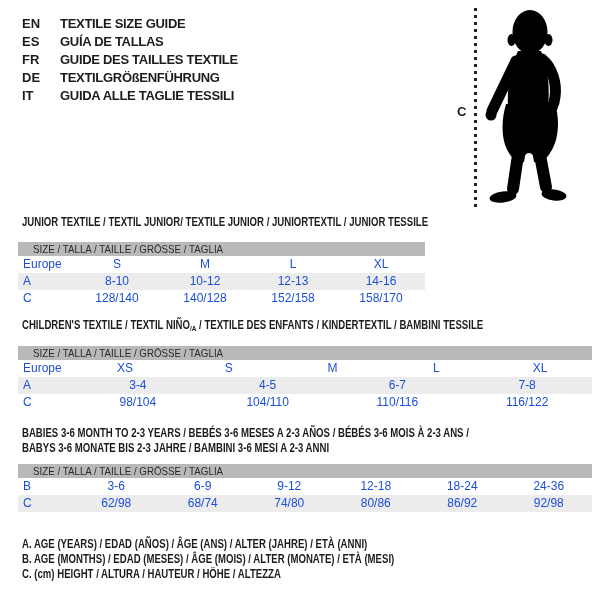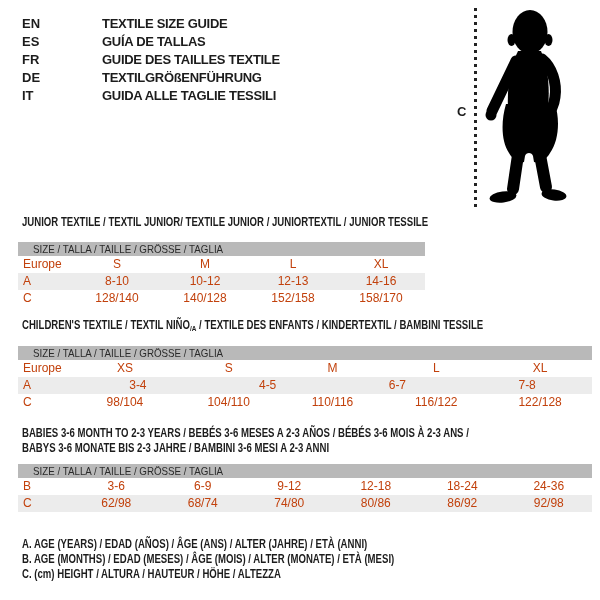--- a/index.html
+++ b/index.html
@@ -5,41 +5,41 @@
   html,body { margin:0; padding:0; background:#fff; }
   .page {
     position:relative; width:600px; height:600px; background:#ffffff;
     font-family:"Liberation Sans", sans-serif; color:#1c1c1c; overflow:hidden;
   }
   .cond  { display:inline-block; transform:scaleX(0.8);  transform-origin:0 50%; white-space:nowrap; }
   .cond9 { display:inline-block; transform:scaleX(0.85); transform-origin:0 50%; white-space:nowrap; }
 
   
   .langs { position:absolute; left:22px; top:15px; }
-  .lang-row  { display:flex; height:18px; line-height:18px; font-size:13px; font-weight:bold;gap:42px; }
+  .lang-row  { display:flex; height:18px; line-height:18px; font-size:13px; font-weight:bold; }
   .lang-code { width:38px; }
   .lang-label{ white-space:nowrap; letter-spacing:-0.3px;text-align:center; }
 
   
   .measure-line {
     position:absolute; left:474px; top:8px; width:3px; height:199px;
     background:repeating-linear-gradient(to bottom, #222 0 3px, transparent 3px 7px);
   }
   .measure-label { position:absolute; left:457px; top:104px; font-size:13px; font-weight:bold; }
   .baby { position:absolute; left:482px; top:9px; }
 
   
   .table-title { position:absolute; left:22px; font-size:12px; font-weight:bold; line-height:13px; }
   .subs { font-size:8px; vertical-align:-2px; }
   .size-table { position:absolute; left:18px; }
   .size-bar {
     height:14px; line-height:14px; background:#b9b9b9; color:#2a2a2a;
     padding-left:15px; font-size:11.5px; font-weight:normal;
   }
-  .trow { display:flex; height:17px; line-height:17px; font-size:12px; color:#c2410c; }
+  .trow { display:flex; height:17px; line-height:17px; font-size:12px; color:#1d4ed8; }
   .trow.shaded { background:#ececec; }
   .tlabel { width:50px; padding-left:5px; }
   .tcell  { flex:1; text-align:center; }
   .w1 { width:407px; } .w2 { width:574px; }
 
   
   .legend-line { position:absolute; left:22px; font-size:12px; font-weight:bold; line-height:14px; }
 </style>
 </head>
 <body>
@@ -147,21 +147,20 @@
       <div class="tcell">4-5</div>
       <div class="tcell">6-7</div>
       <div class="tcell">7-8</div>
     </div>
     <div class="trow">
       <div class="tlabel">C</div>
       <div class="tcell">98/104</div>
       <div class="tcell">104/110</div>
       <div class="tcell">110/116</div>
       <div class="tcell">116/122</div>
-      <div class="tcell">122/128</div>
     </div>
   </div>
 
   <div class="table-title" style="top:427px">
     <span class="cond">BABIES 3-6 MONTH TO 2-3 YEARS / BEBÉS 3-6 MESES A 2-3 AÑOS / BÉBÉS 3-6 MOIS À 2-3 ANS /</span>
   </div>
   <div class="table-title" style="top:442px">
     <span class="cond">BABYS 3-6 MONATE BIS 2-3 JAHRE / BAMBINI 3-6 MESI A 2-3 ANNI</span>
   </div>
   <div class="size-table w2" style="top:464px">

